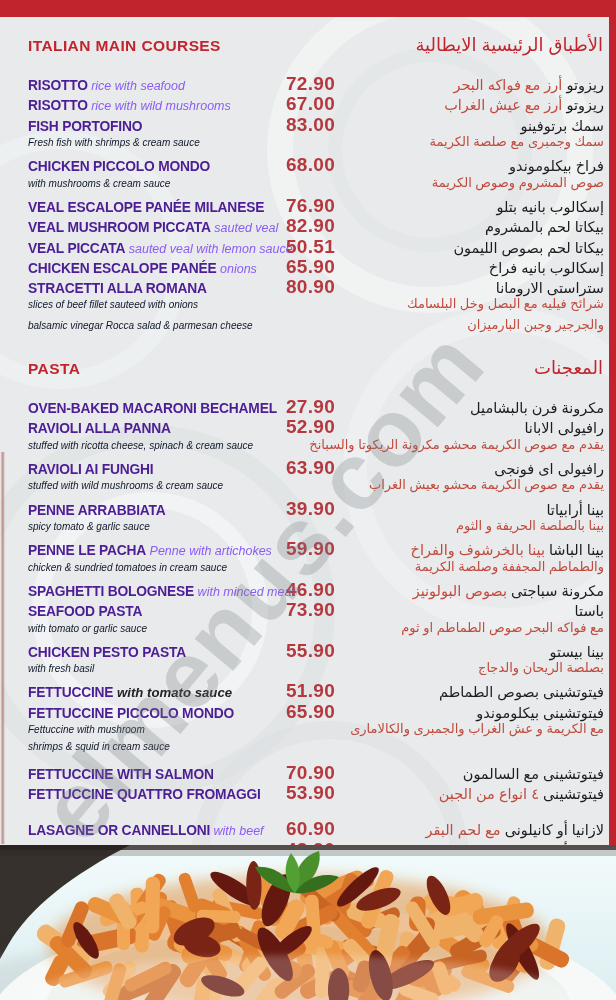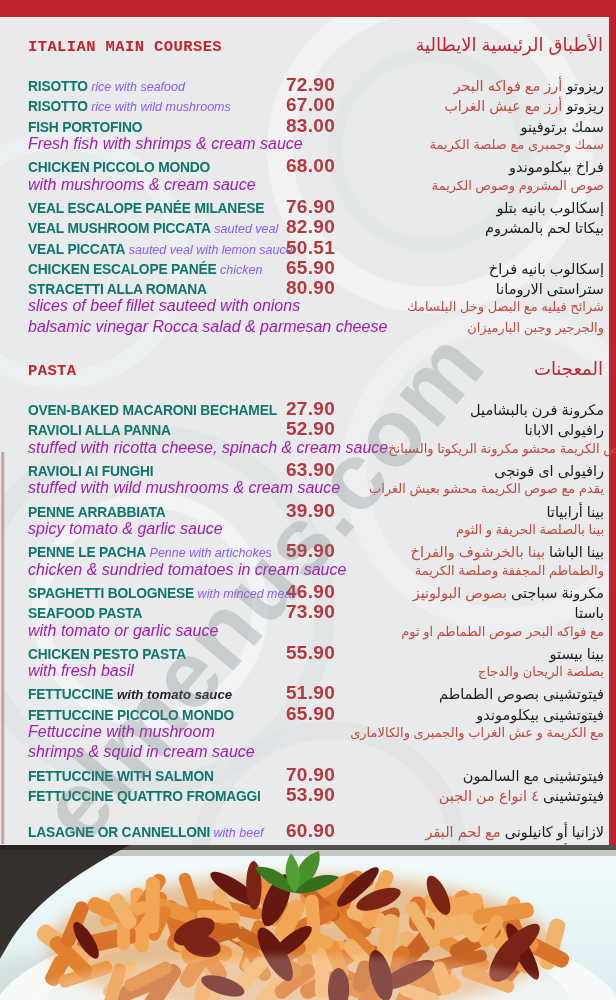--- a/index.html
+++ b/index.html
@@ -18,38 +18,38 @@
   
   .watermark{
     position:absolute;left:18px;top:792px;transform:rotate(-50deg);transform-origin:0 0;
     font-size:95px;font-weight:bold;letter-spacing:2px;color:rgba(118,124,129,0.28);
     white-space:nowrap;pointer-events:none;z-index:3;
   }
   
   .content{position:absolute;top:17px;left:0;right:0;z-index:2;}
   .section-header{display:flex;justify-content:space-between;align-items:baseline;
     margin:0 13px 0 28px;line-height:22px;}
-  .sec-title{color:var(--accent,#c2242e);font-weight:bold;font-size:15.5px;letter-spacing:.4px;font-family:Liberation Mono, monospace;}
+  .sec-title{color:var(--accent,#c2242e);font-weight:bold;font-size:15.5px;letter-spacing:.4px;}
   .sec-title-ar{color:var(--accent,#c2242e);font-size:18px;direction:rtl;}
   .section:nth-of-type(1) .section-header{margin-top:17px;}
   .section:nth-of-type(1) .rows{margin-top:16px;}
   .section:nth-of-type(2) .section-header{margin-top:20px;}
   .section:nth-of-type(2) .rows{margin-top:16px;}
   .rows{margin:0 12px 0 28px;}
   .row{height:20.32px;}
   .row.item{display:grid;grid-template-columns:258px 76px 1fr;align-items:baseline;}
   .en{white-space:nowrap;overflow:visible;}
-  .name{font-weight:bold;font-size:13.8px;color:#0f766e;letter-spacing:-0.2px;}
+  .name{font-weight:bold;font-size:13.8px;color:#4c1d95;letter-spacing:-0.2px;}
   .note{font-style:italic;font-size:12.5px;color:#8b5cf6;}
   .note.bold{font-weight:bold;font-size:13.2px;color:#232327;}
   .price{font-weight:bold;font-size:19px;color:var(--price,#b5383e);letter-spacing:.3px;}
   .ar{direction:rtl;white-space:nowrap;font-size:14.5px;color:#1c1c1e;}
   .ar .red,.ar-desc .red{color:var(--arabic-red,#c24a3d);}
   .row.desc{display:flex;justify-content:space-between;align-items:baseline;}
-  .en-desc{flex:0 0 auto;font-style:italic;font-size:16px;color:#a21caf;white-space:nowrap;text-align:center;}
+  .en-desc{flex:0 0 auto;font-style:italic;font-size:10px;color:#0f172a;white-space:nowrap;text-align:center;}
   .ar-desc{flex:1 1 auto;direction:rtl;text-align:right;white-space:nowrap;
     font-size:13px;color:var(--arabic-red,#c24a3d);}
   .row-gap{height:16px;}
   
   .photo{position:absolute;left:0;top:845px;width:616px;height:155px;z-index:4;}
   .photo svg{display:block;}
 </style>
 </head>
 <body>
 
@@ -134,25 +134,26 @@
       </div>
       <div class="price">82.90</div>
       <div class="ar"><span>بيكاتا لحم بالمشروم</span></div>
     </div>
 
     <div class="row item">
       <div class="en">
         <span class="name">VEAL PICCATA</span><span class="note"> sauted veal with lemon sauce</span>
       </div>
       <div class="price">50.51</div>
-    </div>
-
-    <div class="row item">
-      <div class="en">
-        <span class="name">CHICKEN ESCALOPE PANÉE</span><span class="note"> chicken</span>
+      <div class="ar"><span>بيكاتا لحم بصوص الليمون</span></div>
+    </div>
+
+    <div class="row item">
+      <div class="en">
+        <span class="name">CHICKEN ESCALOPE PANÉE</span><span class="note"> onions</span>
       </div>
       <div class="price">65.90</div>
       <div class="ar"><span>إسكالوب بانيه فراخ</span></div>
     </div>
 
     <div class="row item">
       <div class="en">
         <span class="name">STRACETTI ALLA ROMANA</span><span class="note"></span>
       </div>
       <div class="price">80.90</div>

